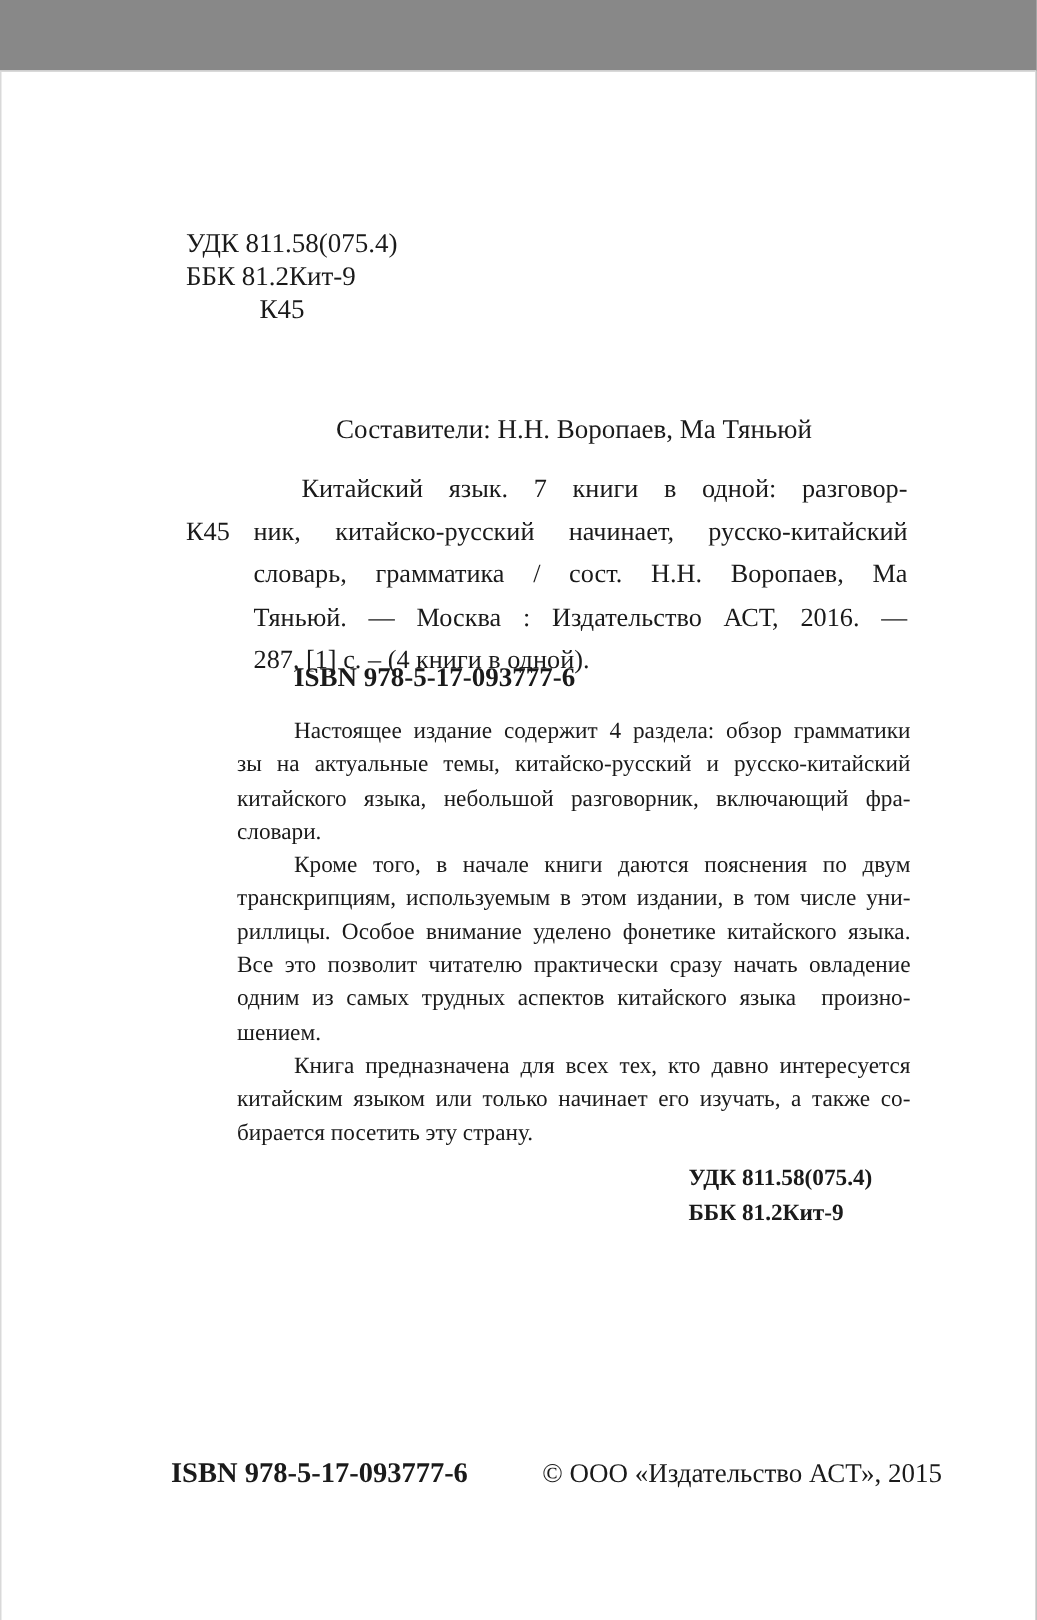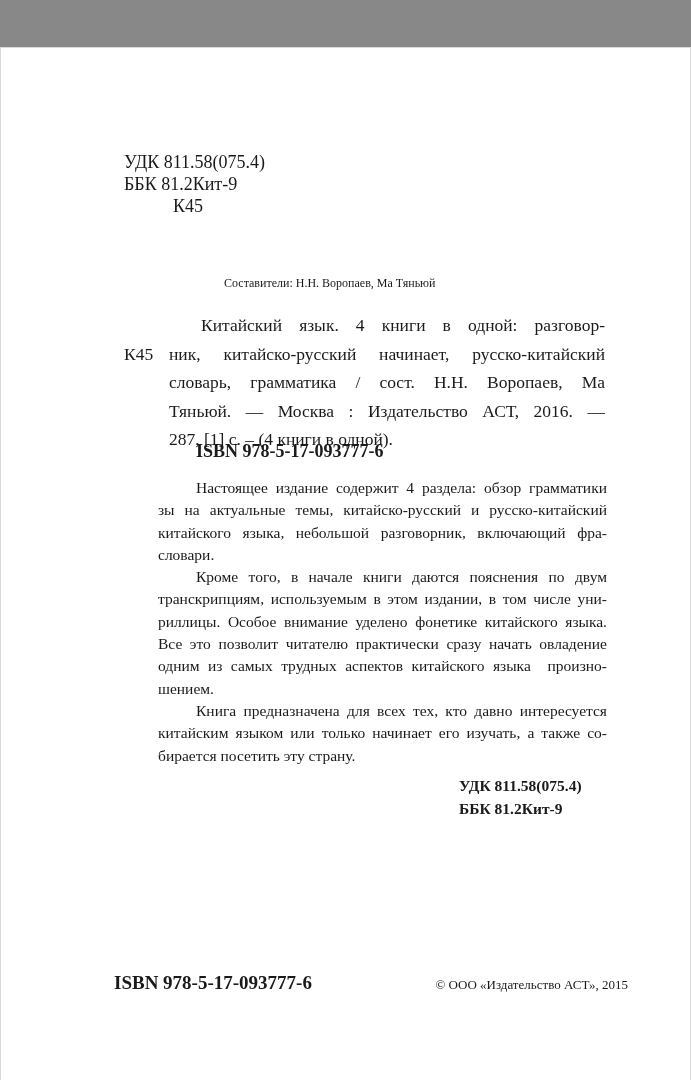--- a/index.html
+++ b/index.html
@@ -14,21 +14,21 @@
     overflow:hidden;
     margin-top:47px;
   }
   .abs{position:absolute;}
 
   
   .top-codes{left:123px;top:103px;font-size:18px;line-height:22px;}
   .top-codes .sign{padding-left:49px;}
 
   
-  .compilers{left:223px;top:228px;font-size:12px;white-space:nowrap;}
+  .compilers{left:223px;top:228px;font-size:18px;white-space:nowrap;}
 
   
   .bib{left:168px;top:263px;width:436px;font-size:17.5px;line-height:28.5px;}
   .bib .margin-code{position:absolute;left:-45px;top:28.5px;white-space:nowrap;}
   .bib .first{padding-left:32px;}
   .bold{font-weight:normal;}
 
   
   .tl{text-align:justify;text-align-last:justify;white-space:nowrap;overflow:hidden;}
   .tl.last{text-align-last:left;}
@@ -39,38 +39,38 @@
 
   
   .annotation{left:157px;top:429px;width:449px;font-size:15.5px;line-height:22.3px;}
 
   
   .bottom-codes{left:458px;top:727px;font-size:15.5px;font-weight:bold;line-height:22.5px;white-space:nowrap;}
 
   
   .footer{left:113px;top:924px;width:514px;display:flex;justify-content:space-between;align-items:baseline;}
   .footer .isbn{font-size:19px;font-weight:bold;white-space:nowrap;}
-  .footer .copyright{font-size:13px;white-space:nowrap;}
+  .footer .copyright{font-size:18px;white-space:nowrap;}
 </style>
 </head>
 <body>
 
 <div class="page">
 
   <div class="abs top-codes">
     <div>УДК 811.58(075.4)</div>
     <div>ББК 81.2Кит-9</div>
     <div class="sign">К45</div>
   </div>
 
   <div class="abs compilers">Составители: Н.Н. Воропаев, Ма Тяньюй</div>
 
   <div class="abs bib">
     <div class="margin-code">К45</div>
-    <div class="tl first"><span class="bold">Китайский</span><span> язык. 4 книги в одной: разговор-</span></div>
+    <div class="tl first"><span class="bold">Китайский</span><span> язык. 7 книги в одной: разговор-</span></div>
     <div>
         <div class="tl">ник, китайско-русский начинает, русско-китайский</div>
         <div class="tl">словарь, грамматика / сост. Н.Н. Воропаев, Ма</div>
         <div class="tl">Тяньюй. — Москва : Издательство АСТ, 2016. —</div>
         <div class="tl last">287, [1] с. – (4 книги в одной).</div>
       </div>
   </div>
 
   <div class="abs isbn-mid">ISBN 978-5-17-093777-6</div>
 

